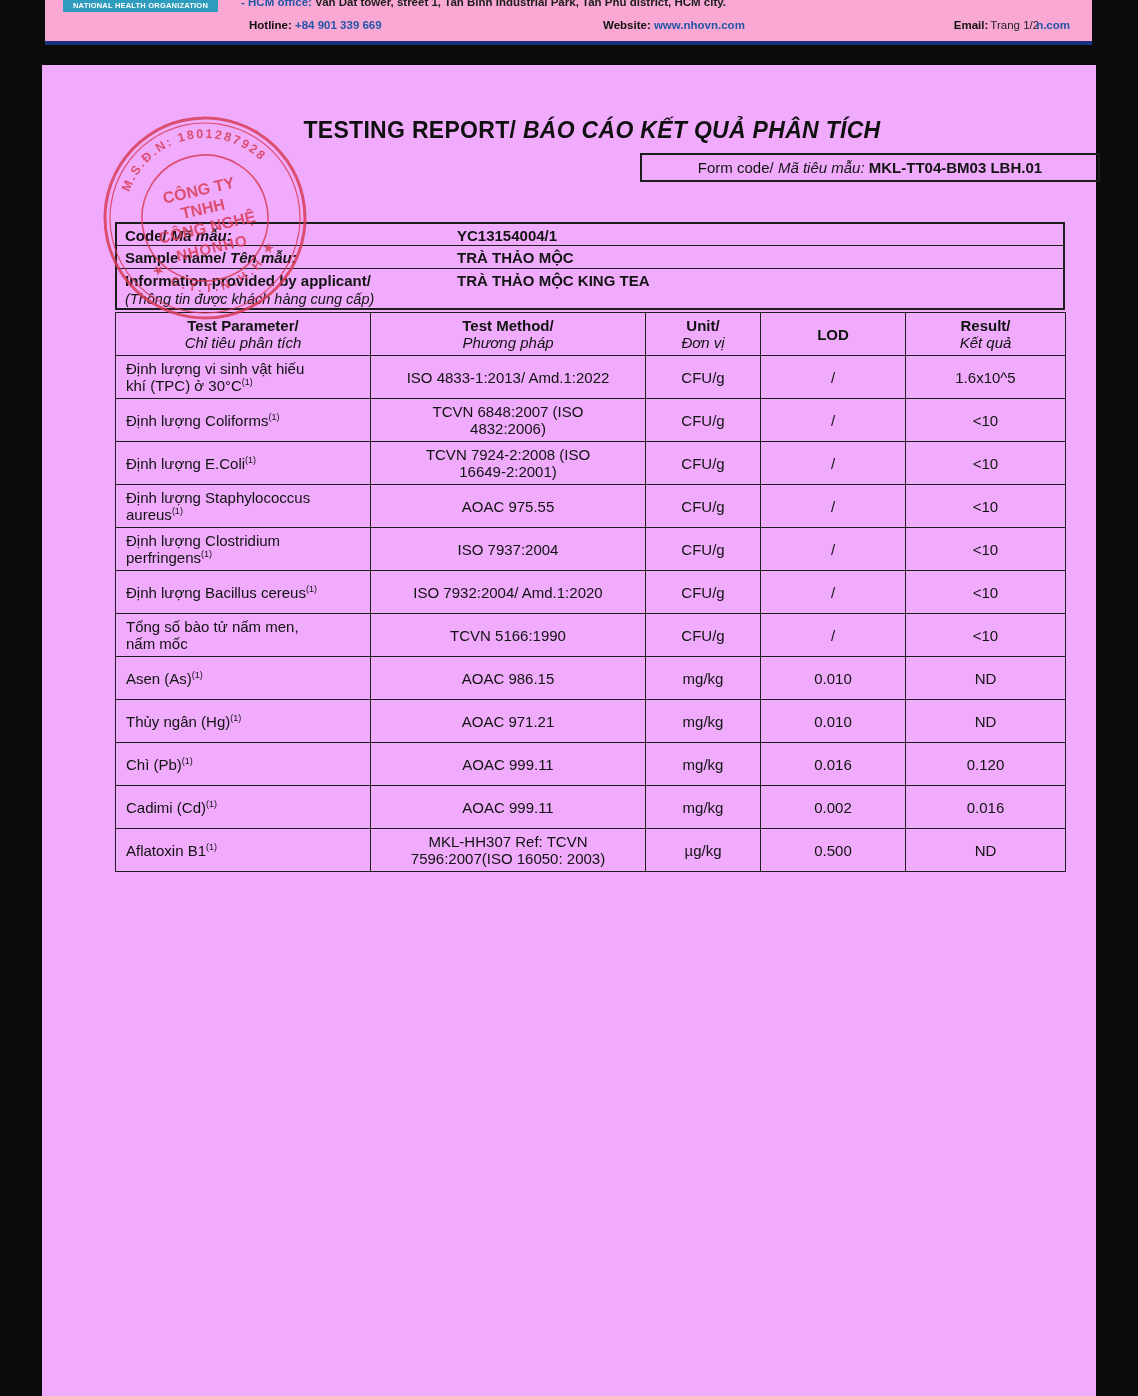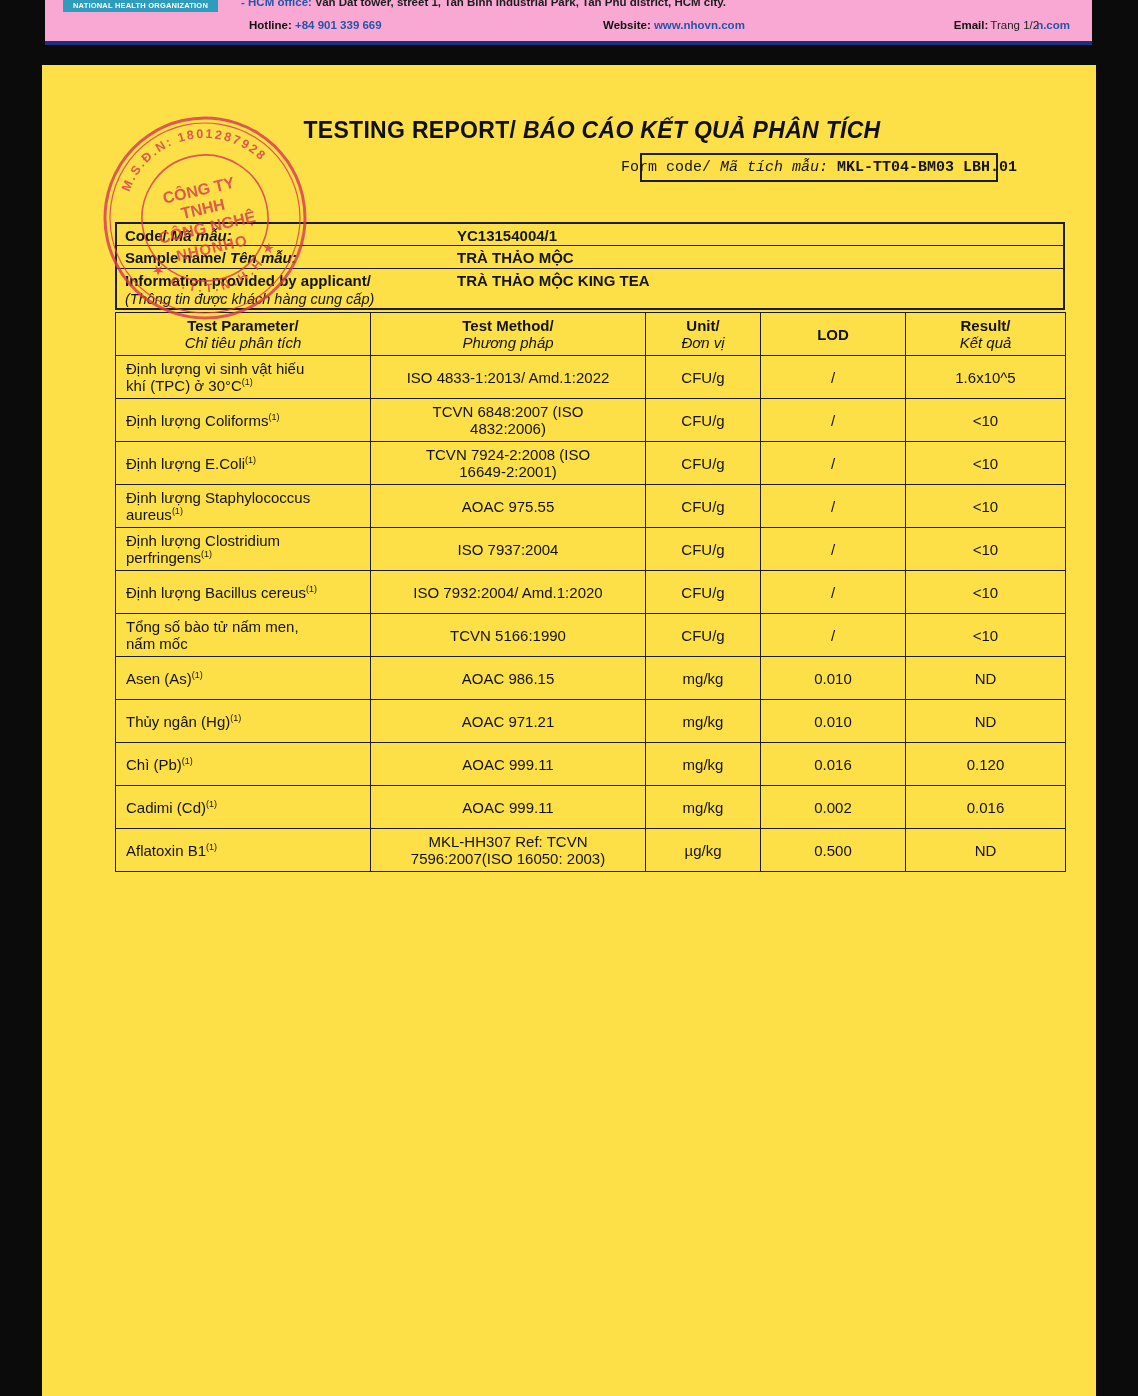--- a/index.html
+++ b/index.html
@@ -18,29 +18,29 @@
   .office-line{position:absolute;left:196px;top:-4px;font-size:11.5px;font-weight:bold;white-space:nowrap;color:#1c1c1c;}
   .office-line .blue{color:#2456a8;}
   .contact-line{position:absolute;left:0;top:19px;width:100%;font-size:11.5px;white-space:nowrap;}
   .hotline{position:absolute;left:204px;}
   .website{position:absolute;left:558px;}
   .email-group{position:absolute;right:22px;}
   .lbl{font-weight:bold;color:#111;}
   .blue-val{color:#2456a8;font-weight:bold;}
   .page-num{color:#222;margin:0 -3px 0 2px;}
   
-  .page{position:absolute;left:42px;top:65px;width:1054px;height:1331px;background:#fde047;}
+  .page{position:absolute;left:42px;top:65px;width:1054px;height:1331px;background:#f0abfc;}
   .doc-title{
     position:absolute;top:52px;left:0;width:100%;box-sizing:border-box;padding-left:46px;
     text-align:center;font-size:23px;font-weight:bold;letter-spacing:.3px;color:#101010;
   }
   .doc-title .vi{font-style:italic;}
   .form-code-box{
-    position:absolute;left:598px;top:88px;width:358px;height:29px;border:2px solid #1d1d1d;
-    box-sizing:border-box;display:flex;align-items:center;justify-content:center;font-size:15px;white-space:pre;font-family:Liberation Mono, monospace;
+    position:absolute;left:598px;top:88px;width:460px;height:29px;border:2px solid #1d1d1d;
+    box-sizing:border-box;display:flex;align-items:center;justify-content:center;font-size:15px;white-space:pre;
   }
   .form-code-box .vi{font-style:italic;}
   .form-code-box .val{font-weight:bold;}
   
   .info-table{position:absolute;left:73px;top:157px;width:950px;border:2px solid #1d1d1d;box-sizing:border-box;font-size:15px;background:transparent;}
   .info-row{position:relative;box-sizing:border-box;padding:3px 8px;line-height:18px;border-bottom:1px solid #1d1d1d;}
   .info-row:last-child{border-bottom:none;}
   .ir1{height:22px}.ir2{height:23px}.ir3{height:39px}
   .label-en{font-weight:bold;}
   .label-vi{font-weight:bold;font-style:italic;}
@@ -75,21 +75,21 @@
   <div class="blue-rule"></div>
 </div>
 
 <div class="page">
 
   <div class="doc-title">
     <span>TESTING REPORT/ </span><span class="vi">BÁO CÁO KẾT QUẢ PHÂN TÍCH</span>
   </div>
 
   <div class="form-code-box">
-    <span>Form code/ </span><span class="vi">Mã tích mẫu: </span><span class="val">MKL-TT04-BM03 LBH.01</span>
+    <span>Form code/ </span><span class="vi">Mã tiêu mẫu: </span><span class="val">MKL-TT04-BM03 LBH.01</span>
   </div>
 
   <div class="info-table">
     <div class="info-row ir1">
       <span class="label-en">Code/ </span><span class="label-vi">Mã mẫu:</span>
       <span class="info-val">YC13154004/1</span>
     </div>
     <div class="info-row ir2">
       <span class="label-en">Sample name/ </span><span class="label-vi">Tên mẫu:</span>
       <span class="info-val">TRÀ THẢO MỘC</span>

